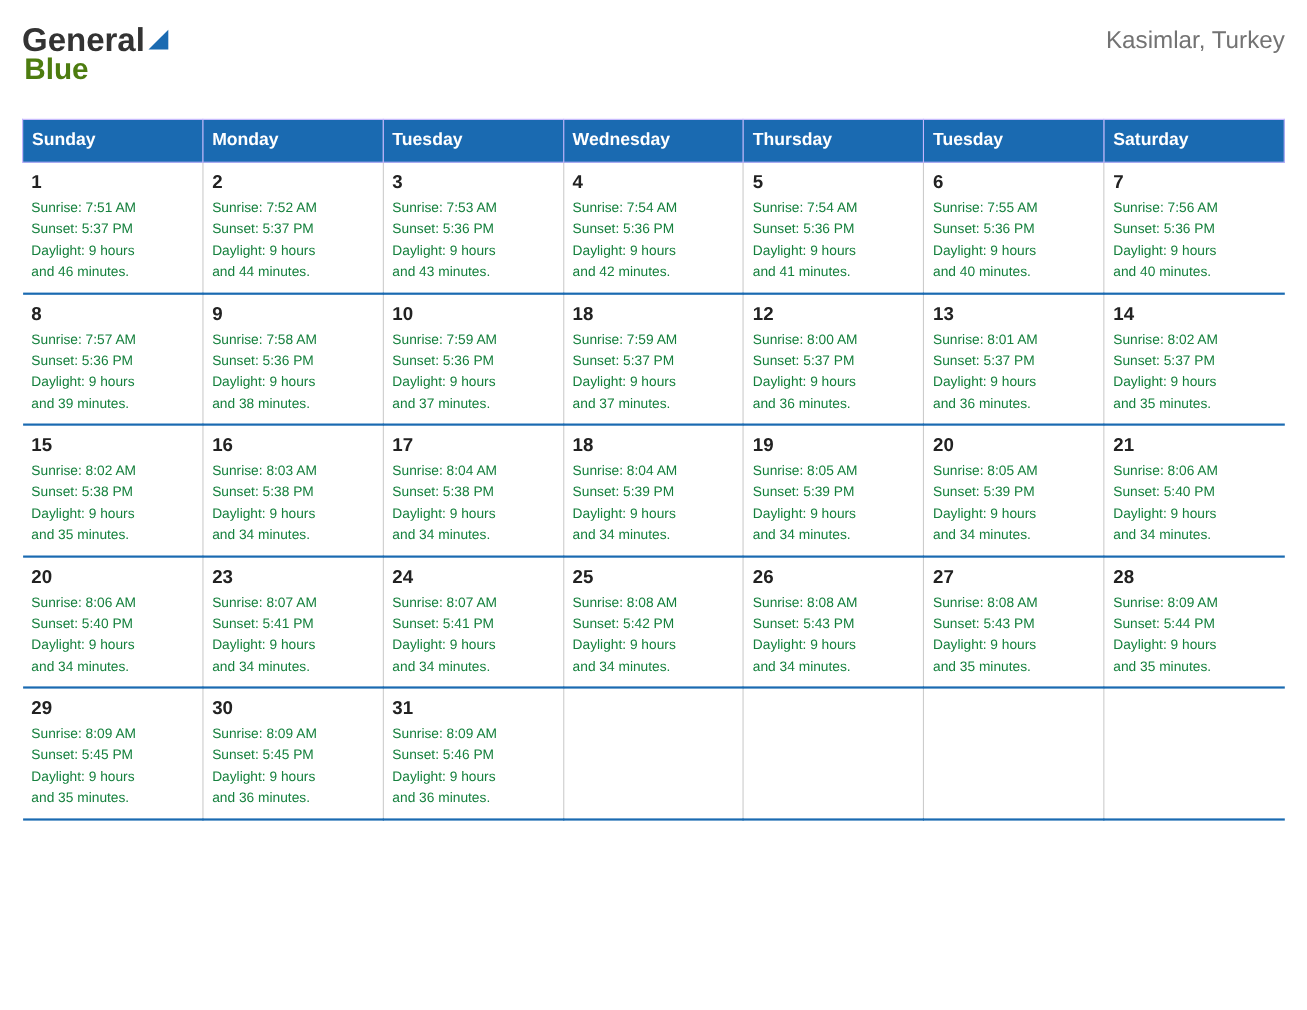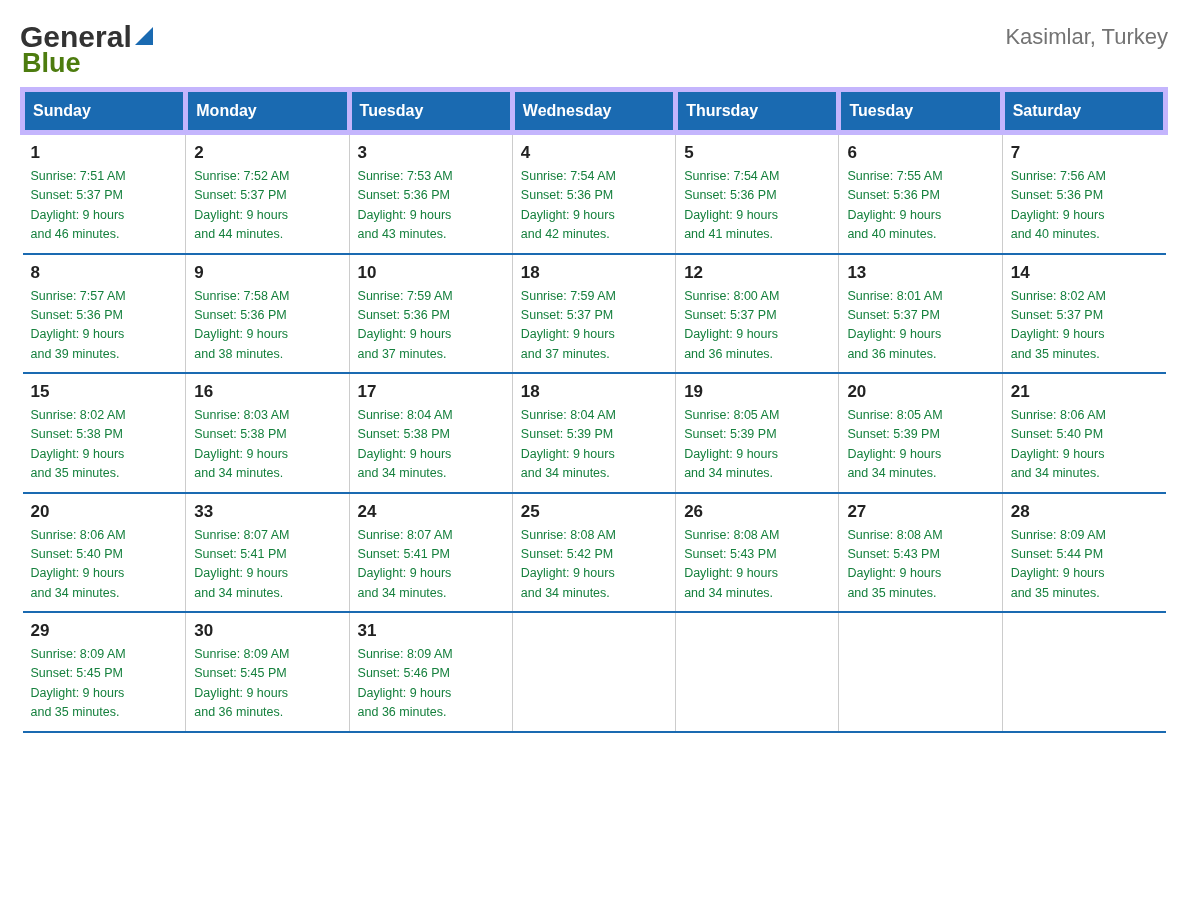--- a/index.html
+++ b/index.html
@@ -7,21 +7,21 @@
       font-family: Arial, sans-serif;
       background: #fff;
       padding: 20px;
       width: 1188px;
       min-height: 918px;
     }
     .header {
       display: flex;
       justify-content: space-between;
       align-items: flex-start;
-      margin-bottom: 8px;
+      margin-bottom: 29px;
     }
     .logo {
       display: flex;
       flex-direction: column;
       align-items: flex-start;
     }
     .title-block {
       text-align: right;
     }
     .month-year {
@@ -42,21 +42,21 @@
     }
     thead tr {
       background-color: #1a6ab1;
     }
     thead th {
       color: #fff;
       font-size: 16px;
       font-weight: bold;
       padding: 10px 8px;
       text-align: left;
-      border: 5px solid #c4b5fd;
+      border: 1px solid #c4b5fd;
     }
     tbody tr {
       border-bottom: 2px solid #1a6ab1;
     }
     tbody td {
       vertical-align: top;
       padding: 8px;
       font-size: 13px;
       color: #222;
       border-right: 1px solid #ccc;
@@ -337,21 +337,21 @@
         <td>
         <span class="day-num">20</span>
         <div class="day-info">
           Sunrise: 8:06 AM<br>
           Sunset: 5:40 PM<br>
           Daylight: 9 hours<br>
           and 34 minutes.
         </div>
       </td>
         <td>
-        <span class="day-num">33</span>
+        <span class="day-num">23</span>
         <div class="day-info">
           Sunrise: 8:07 AM<br>
           Sunset: 5:41 PM<br>
           Daylight: 9 hours<br>
           and 34 minutes.
         </div>
       </td>
         <td>
         <span class="day-num">24</span>
         <div class="day-info">

